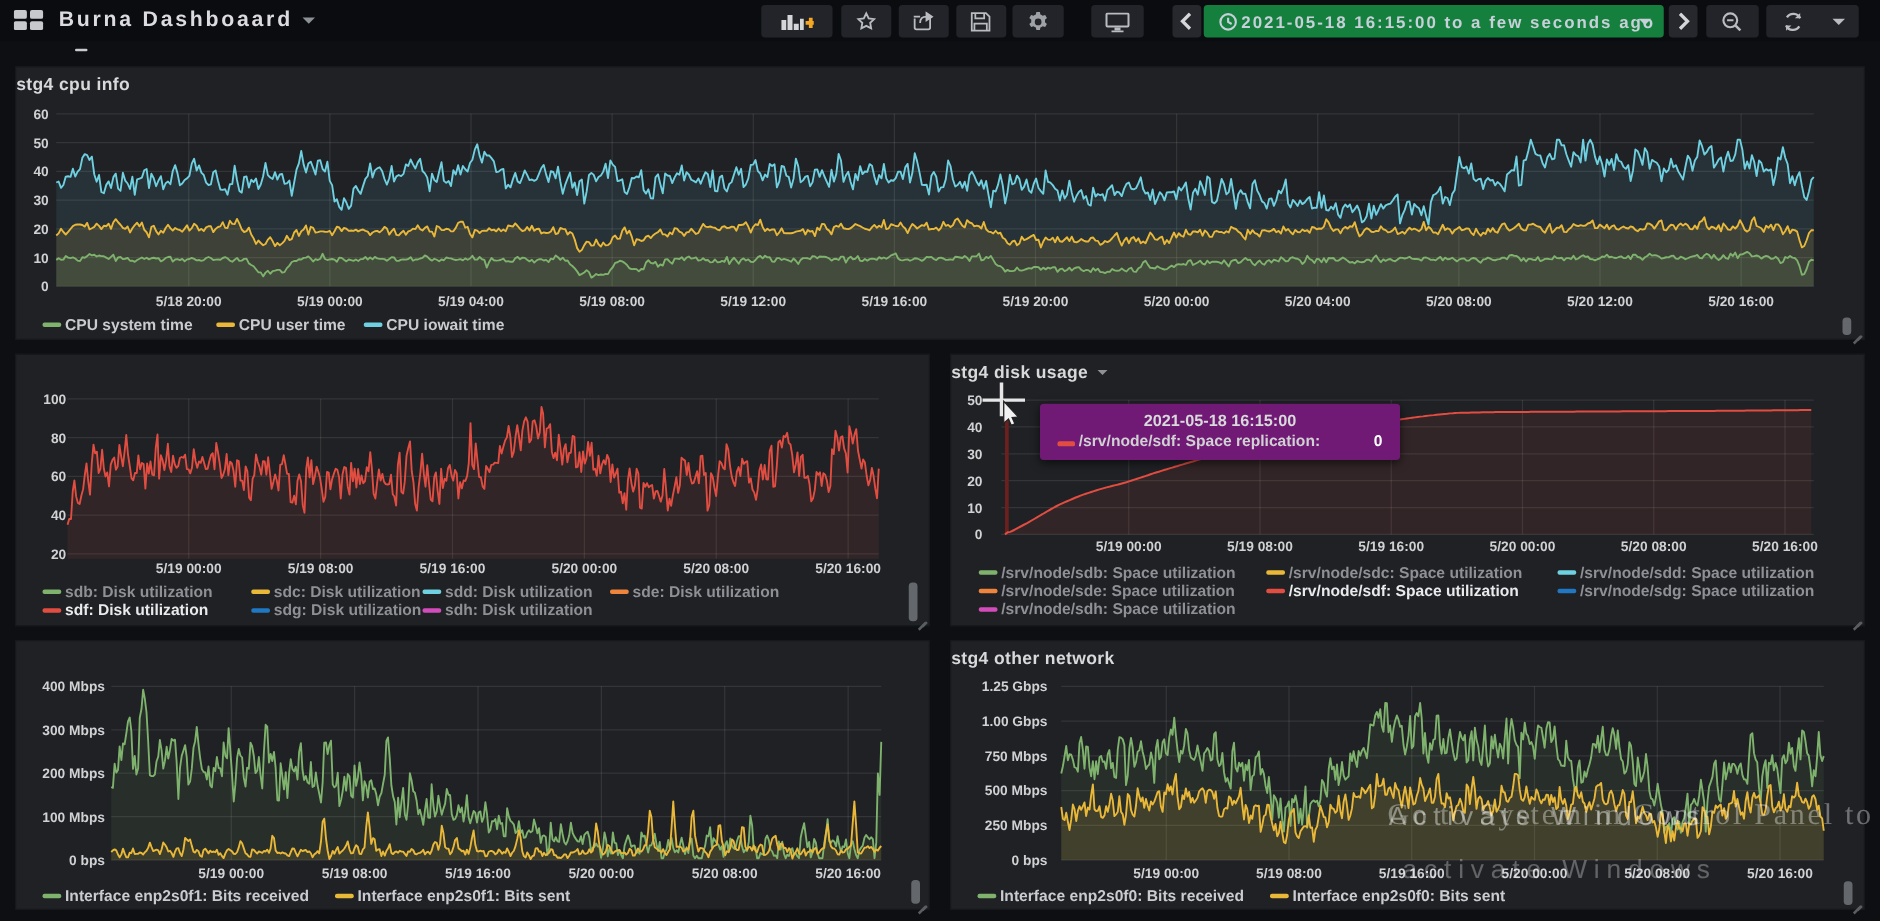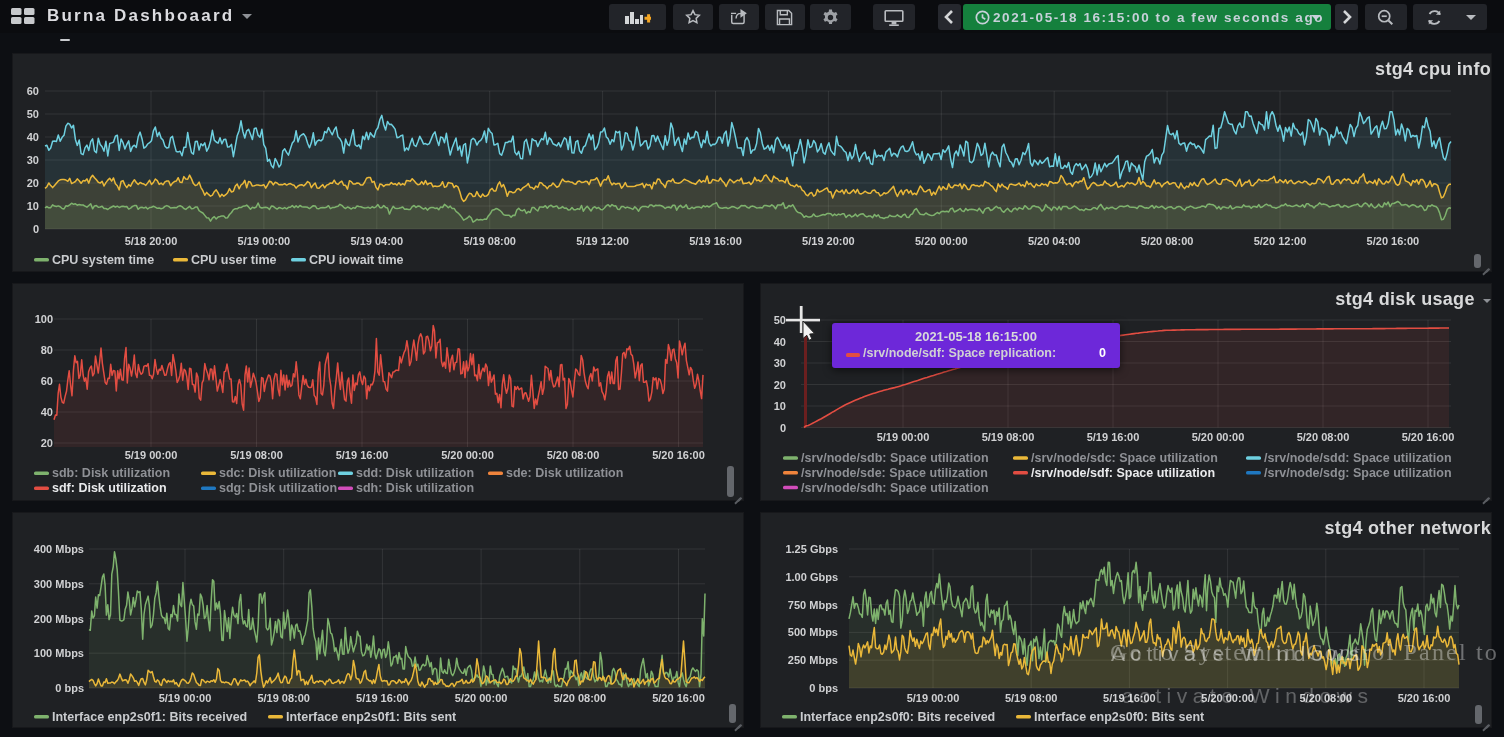--- a/index.html
+++ b/index.html
@@ -3,22 +3,22 @@
 <meta charset="utf-8">
 <style>
   * { margin:0; padding:0; box-sizing:border-box; }
   html,body { width:1504px; height:737px; overflow:hidden; background:#0d0f13;
     font-family:"Liberation Sans", sans-serif; }
   .navbar { position:absolute; left:0; top:0; width:1504px; height:33px;
     background:#0b0c0f; }
   .pagebg { position:absolute; left:0; top:33px; width:1504px; height:704px;
     background:#0d0f13; }
   .panel { position:absolute; background:#1f2124; border:1px solid #17181b; }
-  .ptitle { position:absolute; top:5px; left:0; right:0; text-align:right;
-    font-size:18px; font-weight:bold; color:#d8d9da; letter-spacing:0.3px; }
+  .ptitle { position:absolute; top:5px; left:0; right:0; text-align:left;
+    font-size:14px; font-weight:bold; color:#d8d9da; letter-spacing:0.3px; }
   .navbtn { position:absolute; top:4px; height:26px; background:#222429;
     border-radius:3px; }
   .dash-title { position:absolute; left:47px; top:6px; font-size:17px;
     font-weight:bold; color:#dcdce0; letter-spacing:2.2px; }
   .caret { display:inline-block; width:0; height:0; border-left:5px solid transparent;
     border-right:5px solid transparent; border-top:5px solid #8e9196; }
   svg text { font-family:"Liberation Sans", sans-serif; }
   .wm1 { position:absolute; left:1111px; top:642px; font-size:21px; letter-spacing:5.5px;
     color:rgba(255,255,255,0.42); }
   .wm2 { position:absolute; left:1110px; top:639px; font-size:24px; letter-spacing:2.2px;
@@ -357,21 +357,21 @@
       <text x="273" y="207.8" text-anchor="start" font-size="12.5" font-weight="bold" fill="#c9cbce">Interface enp2s0f0: Bits sent</text>
     </svg>
   <div class="sbar" style="right:9px;top:192px;height:19px"></div>
   <div class="rsz"></div>
 </div>
 
 <div class="wm1">Activate Windows</div>
 <div class="wm2">Go to System in Control Panel to</div>
 <div class="wm3">activate Windows</div>
 
-<div style="position:absolute;left:832px;top:323px;width:288px;height:45px;background:#6d28d9;
+<div style="position:absolute;left:832px;top:323px;width:288px;height:45px;background:#701a75;
   border-radius:3px;box-shadow:0 2px 8px rgba(0,0,0,0.6);z-index:5">
   <div style="text-align:center;font-size:13px;font-weight:bold;color:#d8d9da;margin-top:6px">2021-05-18 16:15:00</div>
   <div style="position:relative;margin-top:4px;font-size:12.5px;color:#d0d1d3">
     <span style="position:absolute;left:14px;top:5px;width:14px;height:3.5px;border-radius:1.5px;background:#e24d42"></span>
     <span style="position:absolute;left:31px;top:-2px;font-weight:bold">/srv/node/sdf: Space replication:</span>
     <span style="position:absolute;right:14px;top:-2px;font-weight:bold;color:#fff">0</span>
   </div>
 </div>
 
 <svg style="position:absolute;left:780px;top:300px;z-index:6" width="60" height="60" viewBox="0 0 60 60">

